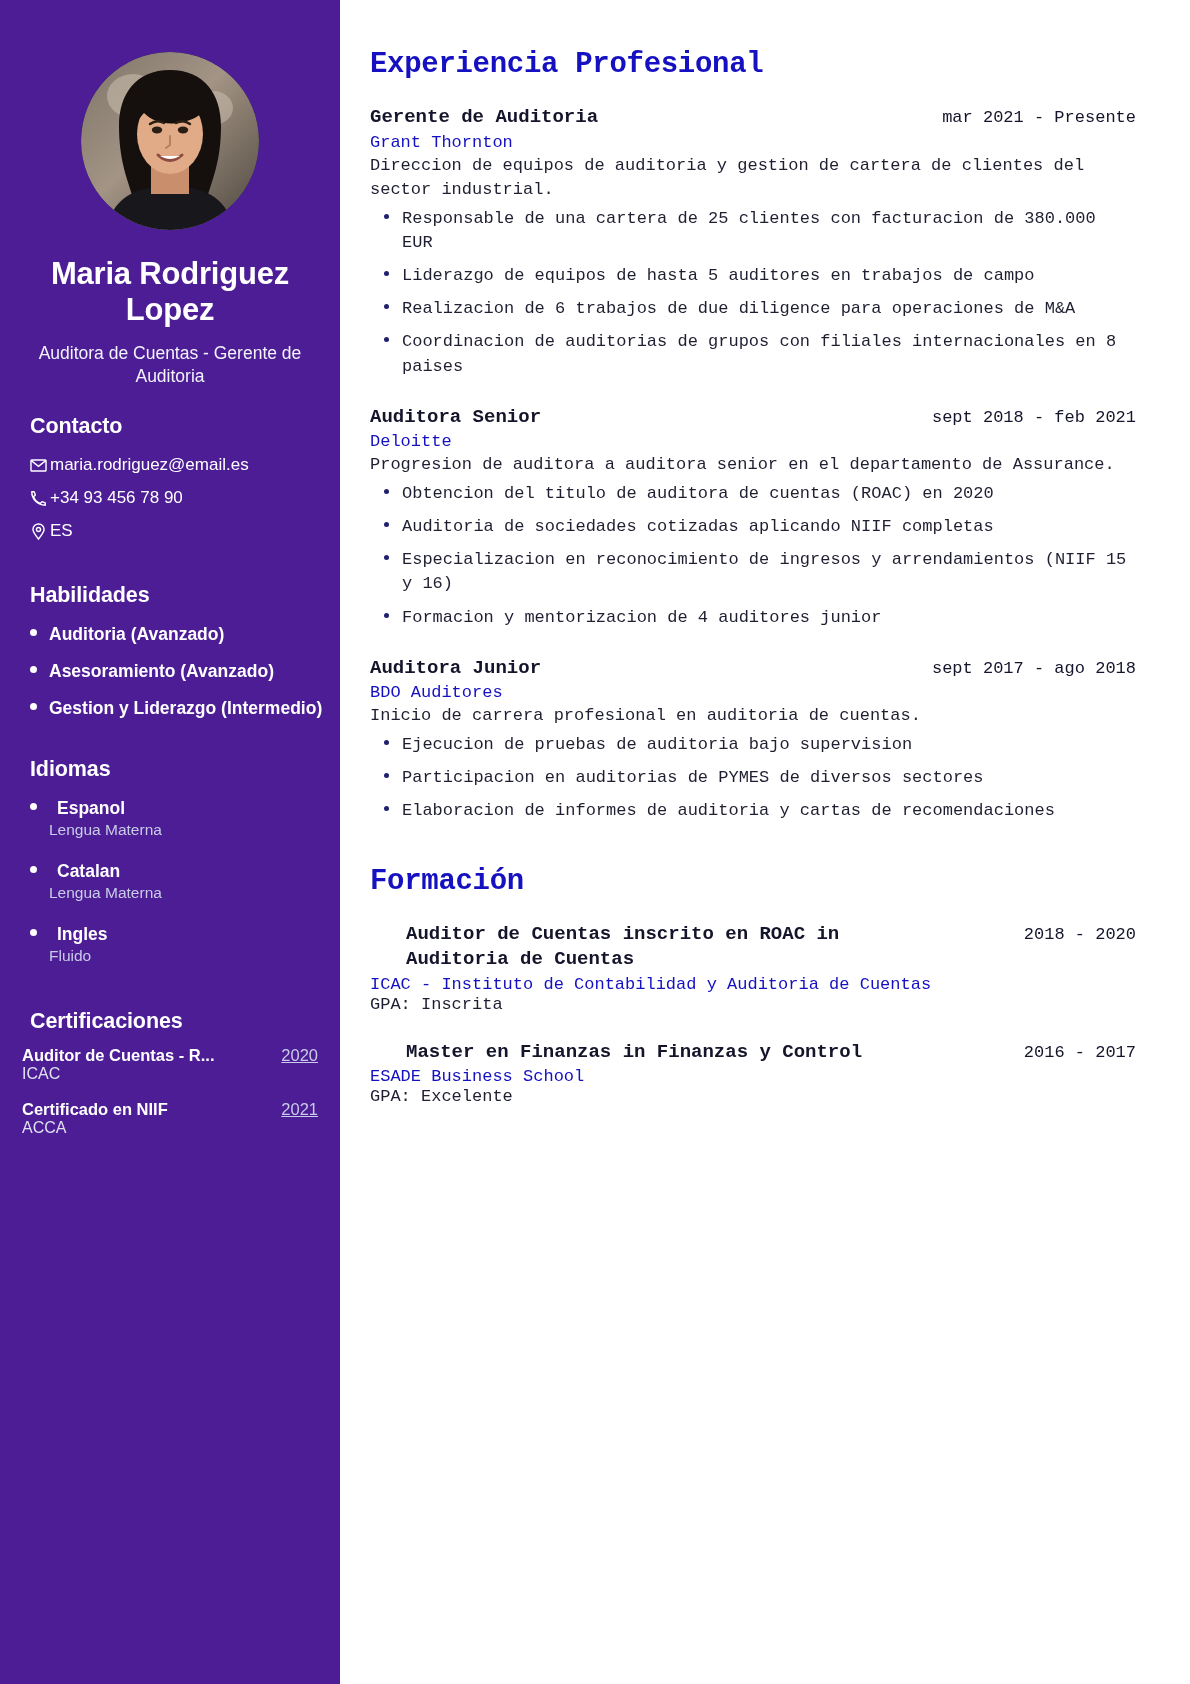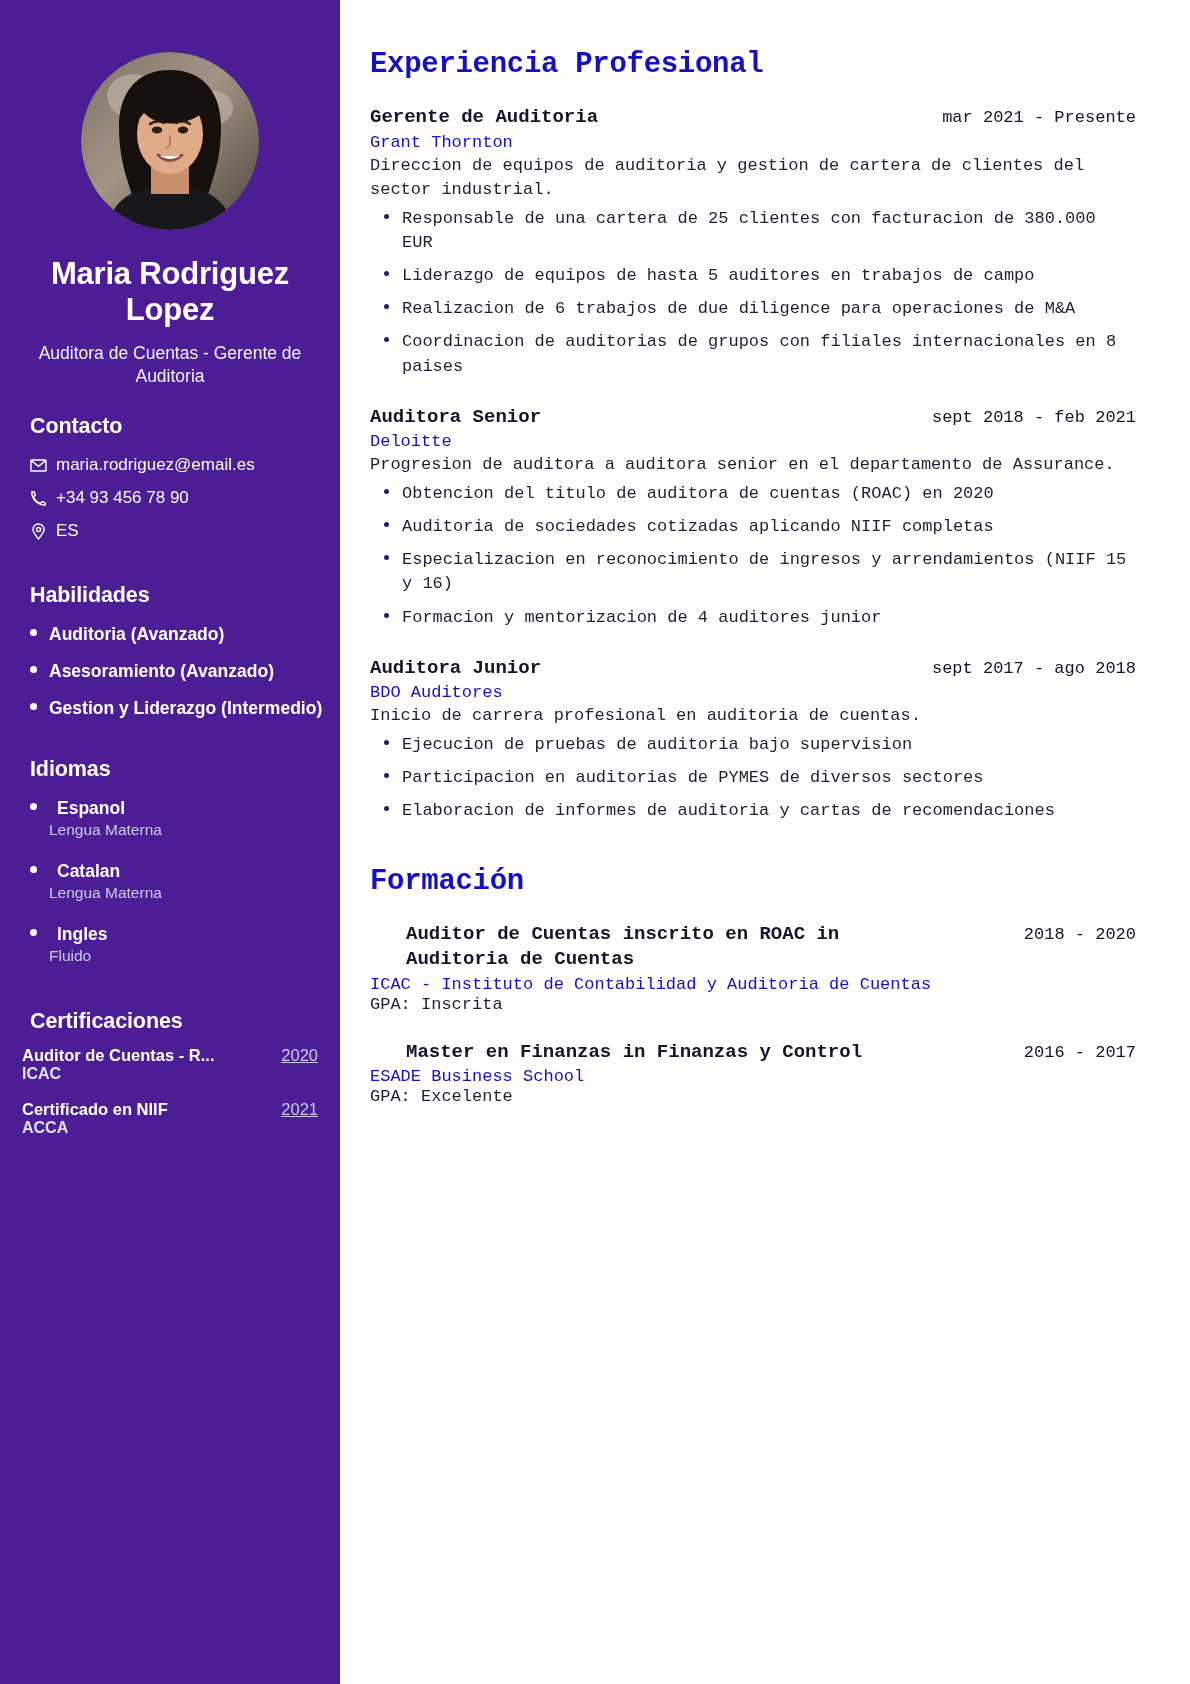--- a/index.html
+++ b/index.html
@@ -67,21 +67,21 @@
     font-weight: bold;
     margin: 0 0 16px 8px;
     letter-spacing: -0.1px;
   }
   .side-heading.tight { margin-bottom: 12px; }
 
   .contact-list { margin-bottom: 42px; }
   .contact-row {
     display: flex;
     align-items: center;
-    gap: 8px;
+    gap: 2px;
     margin-bottom: 13px;
     font-size: 17px;
     color: #ffffff;
     padding-left: 6px;
   }
   .contact-row .ic {
     width: 20px; height: 20px;
     display: inline-flex;
     align-items: center;
     justify-content: center;
@@ -145,21 +145,21 @@
   .cert-year {
     font-size: 16.5px;
     color: #c9cce8;
     font-weight: 400;
     white-space: nowrap;
     text-decoration: underline;
   }
   .cert-issuer {
     font-size: 16px;
     color: #dfe1f2;
-    font-weight: 700;
+    font-weight: 400;
     margin-top: 0px;
   }
 
   
   .main {
     flex: 1;
     padding: 48px 54px 40px 30px;
     color: #1b1b2b;
     font-family: Liberation Mono, monospace;
   }

